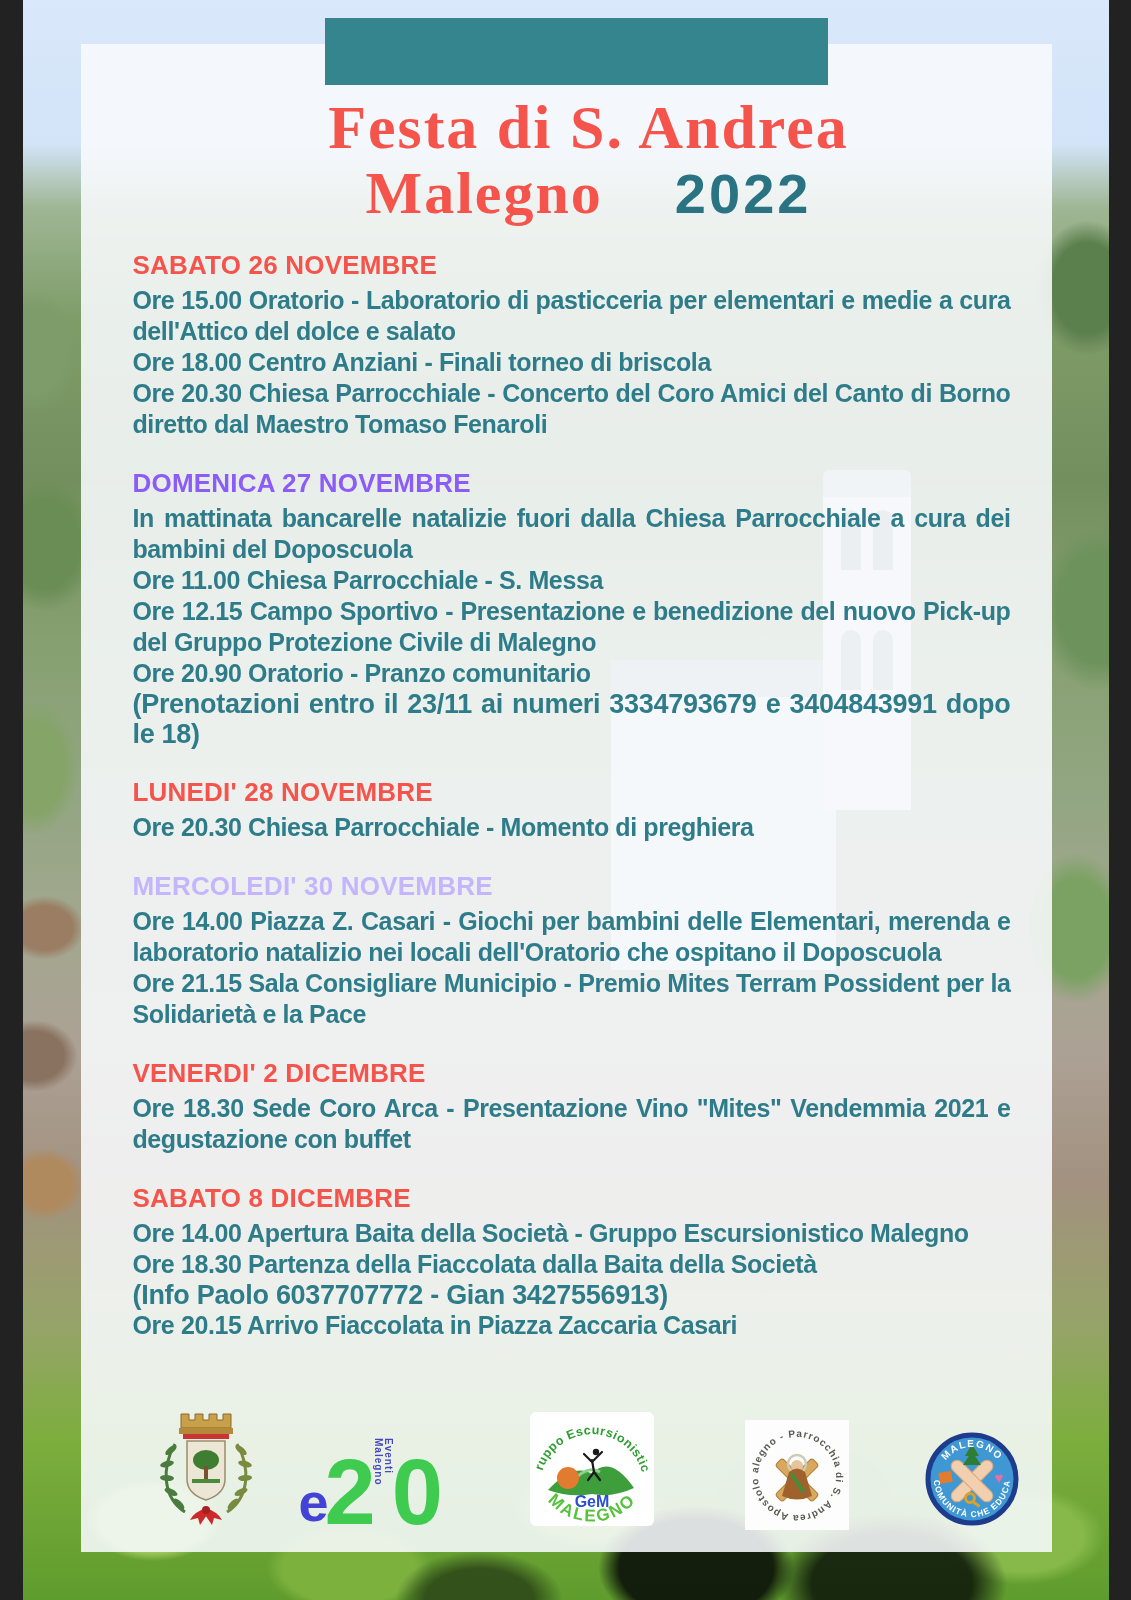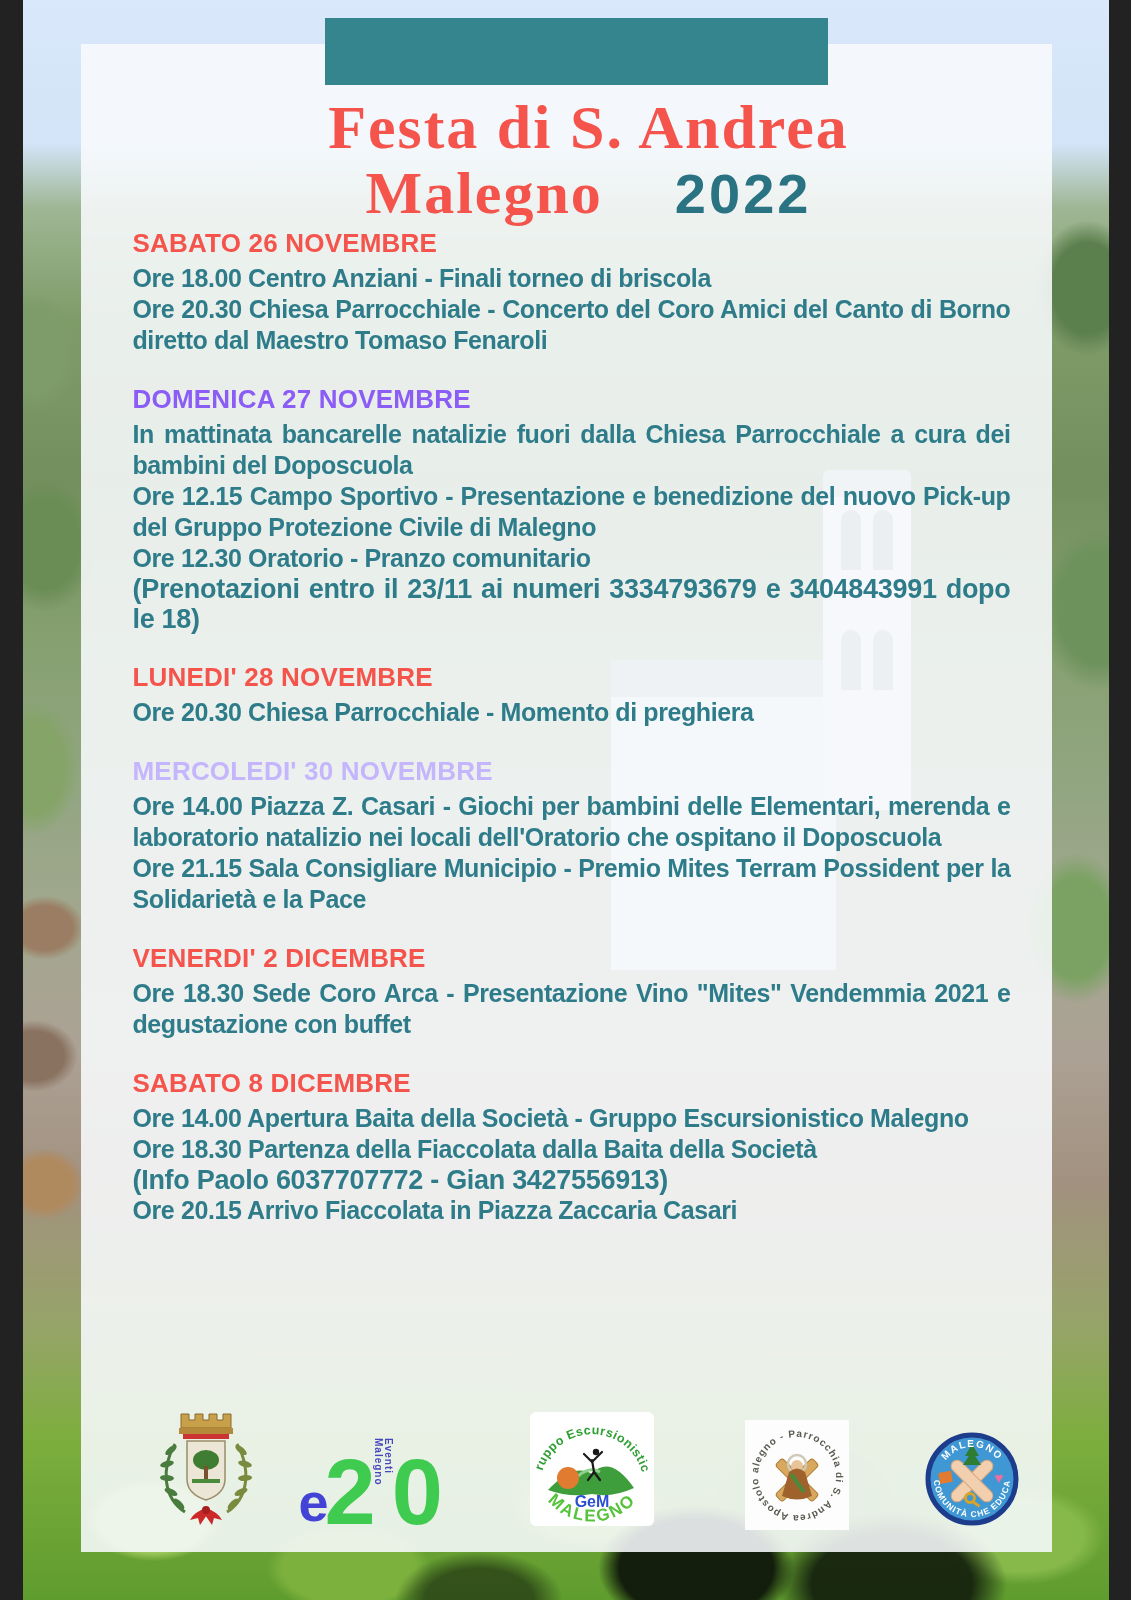--- a/index.html
+++ b/index.html
@@ -68,21 +68,21 @@
   }
   .title-malegno{
     font-family:cursive;
     font-size:60px;line-height:66px;font-weight:700;letter-spacing:2px;
   }
   .title-year{
     font-size:56px;font-weight:800;letter-spacing:3px;line-height:60px;margin-left:8px;
   }
   
   .content{
-    position:absolute;left:110px;top:228px;width:878px;z-index:3;
+    position:absolute;left:110px;top:250px;width:878px;z-index:3;
   }
   .section{margin:0 0 28px 0;}
   .section-header{
     margin:0 0 4px 0;
     font-size:26px;font-weight:700;letter-spacing:0.2px;
   }
   .event{
     margin:0;
     font-size:25px;font-weight:700;line-height:31px;
     letter-spacing:-0.4px;text-align:justify;
@@ -129,29 +129,31 @@
     <div class="title-line2">
       <span class="title-malegno" style="color:#f4544b;">Malegno</span>
       <span class="title-year" style="color:#2a7383;">2022</span>
     </div>
   </div>
 
   <div class="content" style="color:#2e7c8a;">
 
     <div class="section">
       <p class="section-header" style="color:#f4544b;">SABATO 26 NOVEMBRE</p>
+      <p class="event">Ore 15.00  Oratorio - Laboratorio di pasticceria per elementari e medie a cura dell'Attico del dolce e salato</p>
       <p class="event">Ore 18.00 Centro Anziani - Finali torneo di briscola</p>
       <p class="event">Ore 20.30 Chiesa Parrocchiale - Concerto del Coro Amici del Canto di Borno diretto dal Maestro Tomaso Fenaroli</p>
     </div>
 
     <div class="section">
       <p class="section-header" style="color:#8b5cf6;">DOMENICA 27 NOVEMBRE</p>
       <p class="event">In mattinata bancarelle natalizie fuori dalla Chiesa Parrocchiale a cura dei bambini del Doposcuola</p>
+      <p class="event">Ore 11.00 Chiesa Parrocchiale - S. Messa</p>
       <p class="event">Ore 12.15 Campo Sportivo - Presentazione e benedizione del nuovo Pick-up del Gruppo Protezione Civile di Malegno</p>
-      <p class="event">Ore 12.30 Oratorio - Pranzo comunitario</p>
+      <p class="event">Ore 20.90 Oratorio - Pranzo comunitario</p>
       <p class="event note">(Prenotazioni entro il 23/11 ai numeri 3334793679 e 3404843991 dopo le 18)</p>
     </div>
 
     <div class="section">
       <p class="section-header" style="color:#f4544b;">LUNEDI' 28 NOVEMBRE</p>
       <p class="event">Ore 20.30  Chiesa Parrocchiale  - Momento di preghiera</p>
     </div>
 
     <div class="section">
       <p class="section-header" style="color:#c4b5fd;">MERCOLEDI' 30 NOVEMBRE</p>

